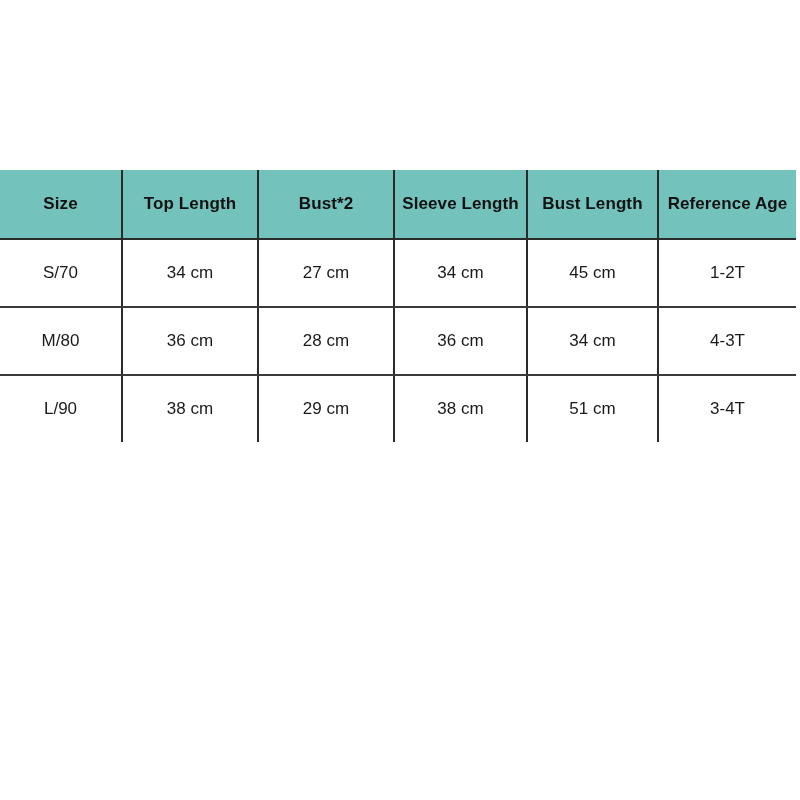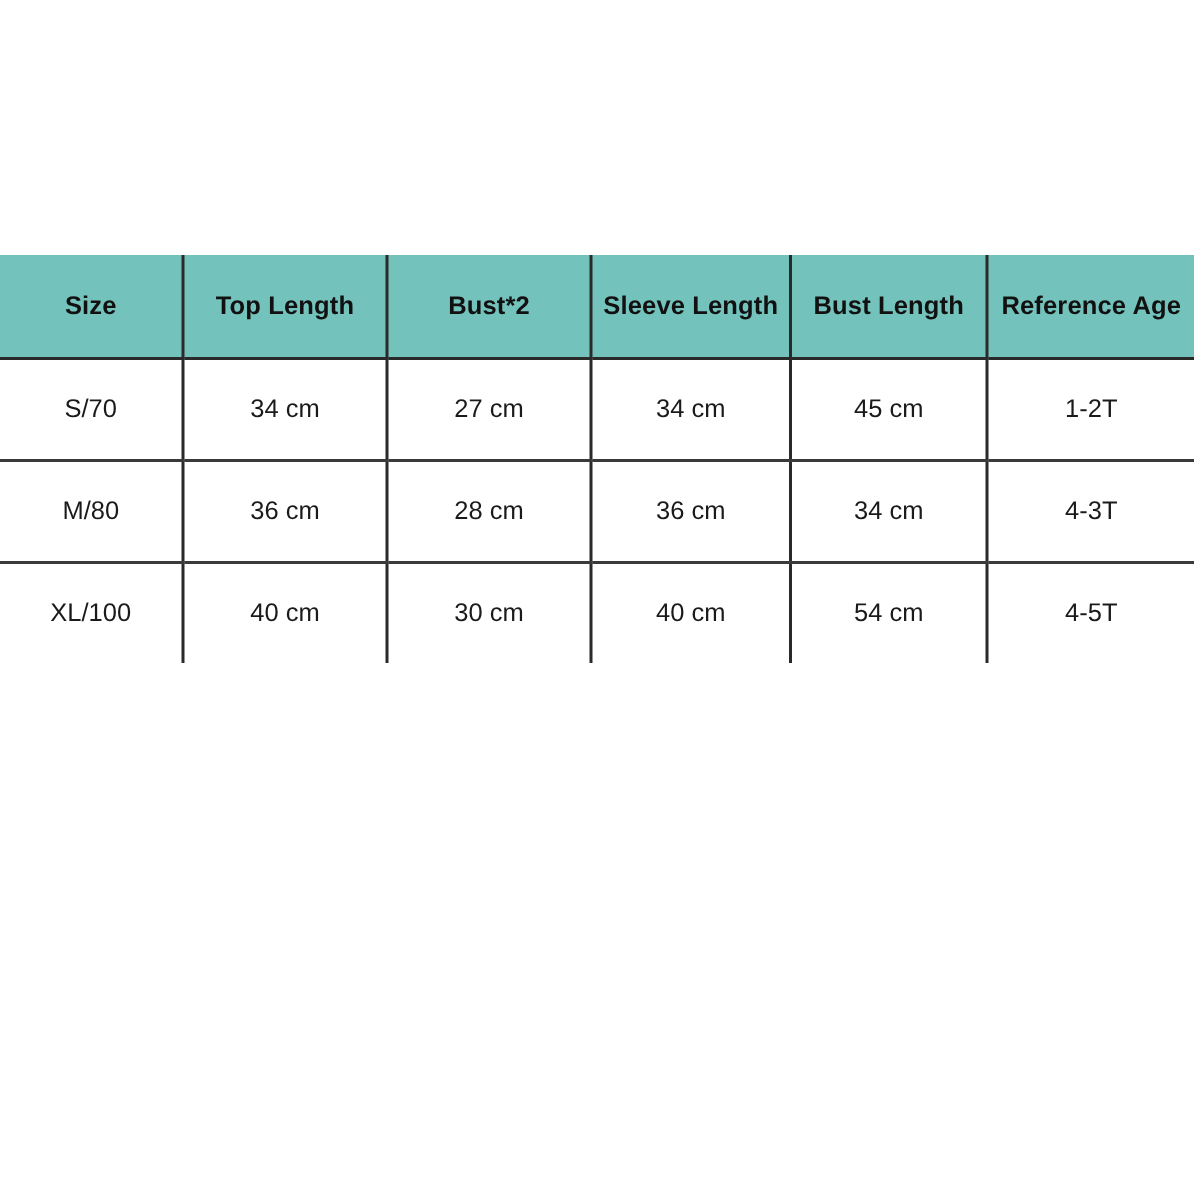--- a/index.html
+++ b/index.html
@@ -114,23 +114,23 @@
       </tr>
       <tr>
         <td>M/80</td>
         <td>36 cm</td>
         <td>28 cm</td>
         <td>36 cm</td>
         <td>34 cm</td>
         <td>4-3T</td>
       </tr>
       <tr>
-        <td>XL/100</td>
-        <td>40 cm</td>
-        <td>30 cm</td>
-        <td>40 cm</td>
-        <td>54 cm</td>
-        <td>4-5T</td>
+        <td>L/90</td>
+        <td>38 cm</td>
+        <td>29 cm</td>
+        <td>38 cm</td>
+        <td>51 cm</td>
+        <td>3-4T</td>
       </tr>
     </tbody>
   </table>
 
 </div>
 
 </body></html>

